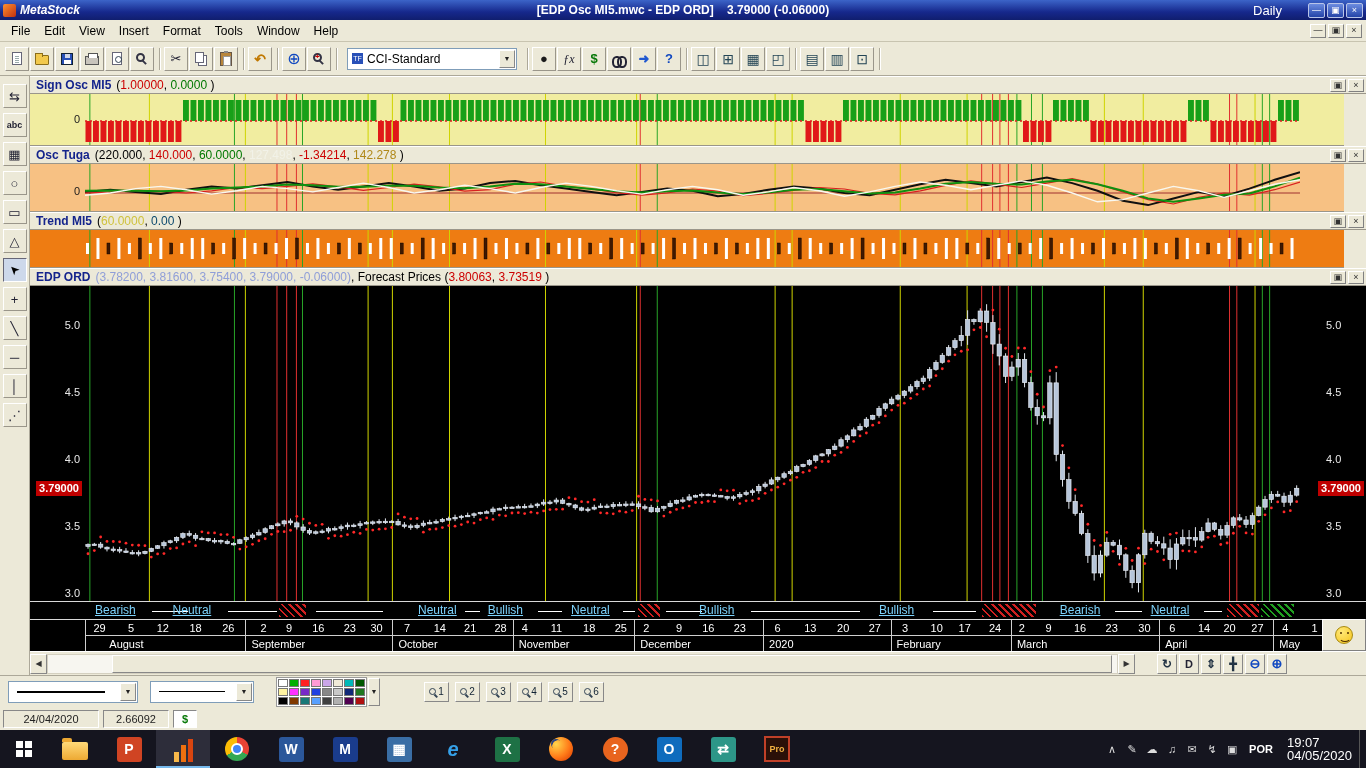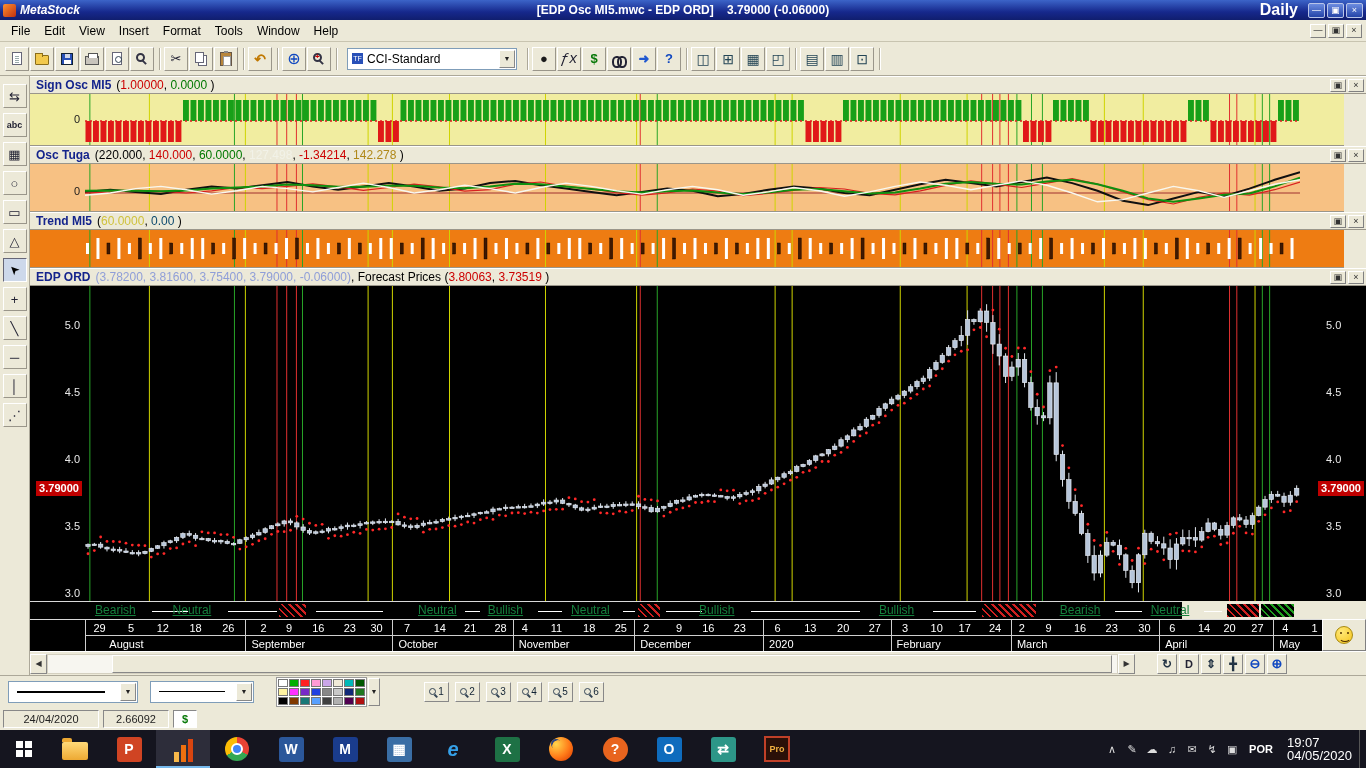--- a/index.html
+++ b/index.html
@@ -5,41 +5,41 @@
 *{margin:0;padding:0;box-sizing:border-box}
 body{background:#3a3a3a;font-family:"Liberation Sans",sans-serif}
 #screen{position:relative;width:1366px;height:768px;overflow:hidden;background:#000;font-size:12px;font-family:"Liberation Sans",sans-serif}
 
 
 #titlebar{position:absolute;left:0;top:0;width:1366px;height:20px;background:linear-gradient(180deg,#3c64c8 0%,#16288c 60%,#101e6e 100%);display:flex;align-items:center;color:#fff;padding:0 3px;z-index:30}
 .applogo{width:13px;height:13px;border-radius:2px;background:linear-gradient(135deg,#ff9030,#c03010);margin-right:4px;flex:0 0 auto}
 .apptitle{font-weight:bold;font-style:italic;font-size:12px}
 .tb-center{position:absolute;left:50%;transform:translateX(-50%);font-weight:bold;font-size:12px;white-space:nowrap}
 .tb-right{margin-left:auto;display:flex;align-items:center}
-.period{margin-right:8px;font-size:16px;font-weight:bold}
+.period{margin-right:24px;font-size:13px;font-weight:normal}
 .wbtn{width:17px;height:15px;margin-left:2px;background:linear-gradient(#6c8ce0,#2444a8);border:1px solid #b8c4e8;color:#fff;font-size:9px;line-height:13px;text-align:center;border-radius:2px;cursor:default}
 
 
 #menubar{position:absolute;top:20px;left:0;width:1366px;height:22px;background:#ece9d8;border-bottom:1px solid #c8c4b0;display:flex;align-items:center;padding-left:4px;color:#000;z-index:29}
 .menu-item{padding:3px 7px;font-size:12px}
 .mdi-btns{margin-left:auto;margin-right:4px;display:flex}
 .mdibtn{width:16px;height:14px;background:#ece9d8;border:1px solid;border-color:#fff #808080 #808080 #fff;font-size:9px;line-height:11px;text-align:center;margin-left:2px;color:#333}
 
 
 #toolbar{position:absolute;top:42px;left:0;width:1366px;height:34px;background:#ece9d8;border-bottom:1px solid #aca899;display:flex;align-items:center;padding:0 5px;z-index:28}
 .tbtn{width:24px;height:24px;display:flex;align-items:center;justify-content:center;background:#ece9d8;border:1px solid;border-color:#fff #9a968a #9a968a #fff;margin-right:1px;flex:0 0 auto}
 .tsep{width:1px;height:22px;background:#aca899;margin:0 4px;box-shadow:1px 0 0 #fff;flex:0 0 auto}
 .tglyph{font-size:13px;line-height:1;color:#223}
 [data-icon="crosshair"]{color:#1048c0;font-size:16px}
 [data-icon="undo"]{color:#c07800;font-weight:bold;font-size:14px}
 [data-icon="dollar"]{color:#087808;font-weight:bold}
 [data-icon="goarrow"]{color:#2058d0;font-weight:bold}
 [data-icon="help"]{color:#1048c0;font-weight:bold}
 [data-icon="bomb"]{color:#1a1a1a}
-[data-icon="fx"]{font-style:italic;font-family:Liberation Mono, monospace;font-size:14px}
+[data-icon="fx"]{font-style:italic;font-family:Liberation Serif, serif;font-size:12px}
 [data-icon^="win"],[data-icon^="lay"]{color:#245;font-size:14px}
 [data-icon="abc"]{font-size:9px;font-weight:bold}
 [data-icon="pointer"]{transform:rotate(225deg);font-size:12px;color:#000}
 [data-icon="refresh"],[data-icon="vscale"],[data-icon="pan"]{font-size:12px;color:#234}
 [data-icon="zoomout"],[data-icon="zoomin"]{font-size:13px;color:#1048c0}
 
 
 .ci{display:inline-block;position:relative}
 .ci-page{width:10px;height:13px;background:#fff;border:1px solid #667}
 .ci-page::after{content:"";position:absolute;left:2px;top:3px;width:4px;height:1px;background:#9aa;box-shadow:0 2px 0 #9aa,0 4px 0 #9aa,0 6px 0 #9aa}
@@ -92,21 +92,21 @@
 #trend-body{top:154px;height:38px;width:1314px;background:#ee7c12}
 #main-body{top:210px;height:315px;width:1336px;background:#000;border-bottom:none}
 .plot{position:absolute;left:55px;top:0}
 .zlab{position:absolute;left:0;width:50px;text-align:right;font-size:11px;color:#1a1a1a}
 .ylab{position:absolute;font-size:11px;color:#e8e8e8}
 .ylab-l{left:0;width:50px;text-align:right}
 .ylab-r{left:1296px;width:38px;text-align:left}
 .ptag{position:absolute;width:46px;height:15px;background:#c00000;color:#fff;font-size:11px;font-weight:bold;text-align:center;line-height:15px}
 
 
-#ribbon{position:absolute;top:525px;left:0;width:1152px;height:18px;background:#000;border-top:1px solid #d8d8d8;color:#15803d}
+#ribbon{position:absolute;top:525px;left:0;width:1336px;height:18px;background:#000;border-top:1px solid #d8d8d8;color:#7dd3fc}
 #ribbon-c{position:absolute;left:55px;top:0;width:1215px;height:18px}
 .rlabel{position:absolute;top:1px;transform:translateX(-50%);font-size:12px;text-decoration:underline;white-space:nowrap}
 .rline{position:absolute;top:9px;height:1px;background:#fff}
 .rhatch{position:absolute;top:2px;height:13px;background:repeating-linear-gradient(45deg,#d02020 0 2px,#000 2px 5px)}
 .rhatchg{position:absolute;top:2px;height:13px;background:repeating-linear-gradient(45deg,#20a020 0 2px,#000 2px 5px)}
 #dates{position:absolute;top:543px;left:0;width:1336px;height:32px;background:#000;color:#fff;border-top:1px solid #d8d8d8}
 #dates-nums{position:absolute;left:55px;top:0;width:1270px;height:16px;border-bottom:1px solid #cfcfcf;overflow:hidden}
 .dnum{position:absolute;top:2px;transform:translateX(-50%);font-size:11px}
 #dates-months{position:absolute;left:55px;top:16px;width:1270px;height:16px;overflow:hidden}
 .dmon{position:absolute;top:2px;font-size:11px;white-space:nowrap}

